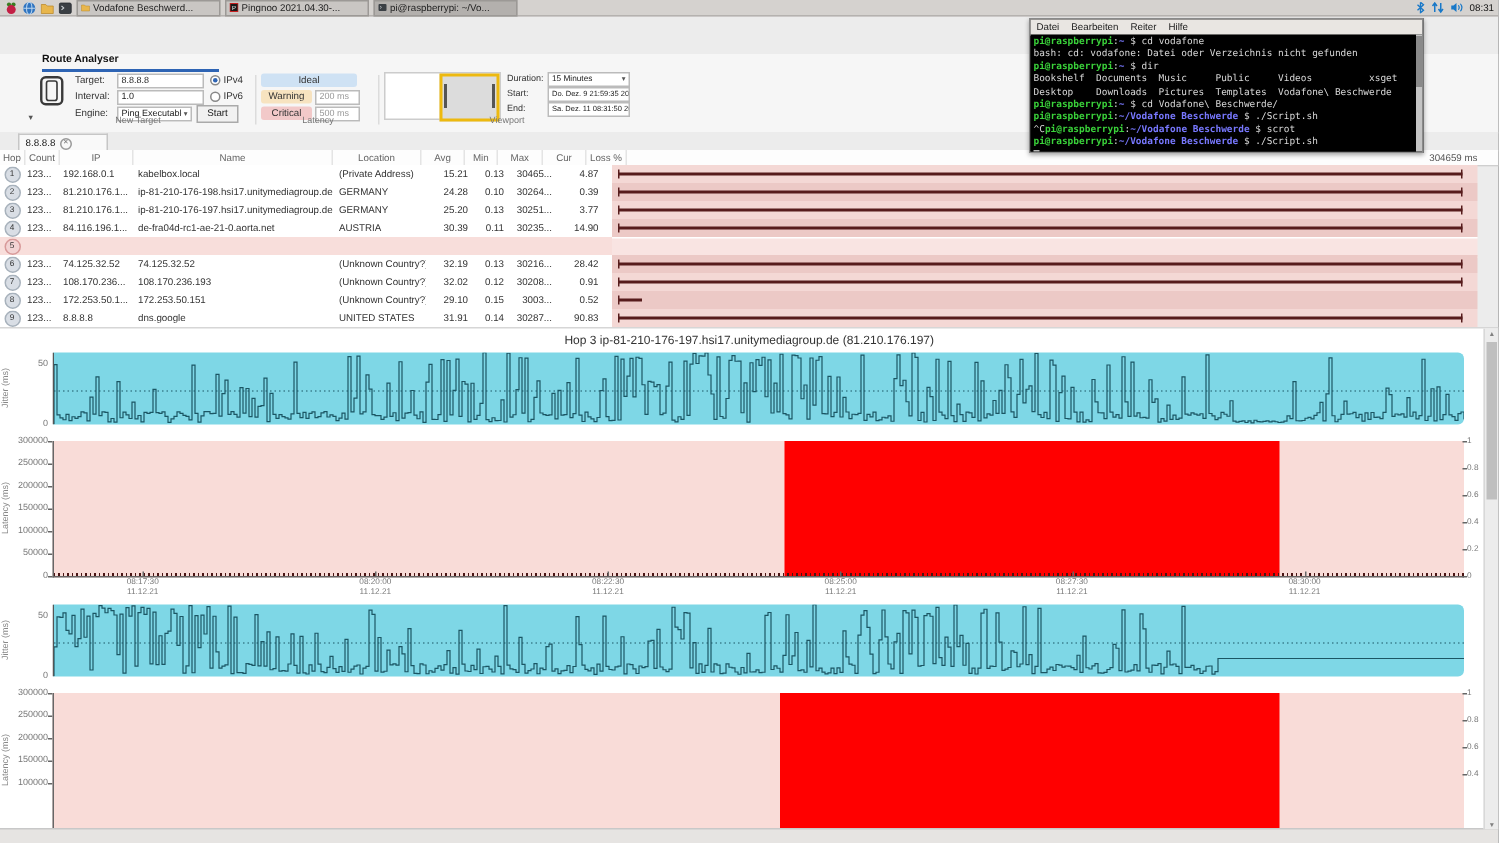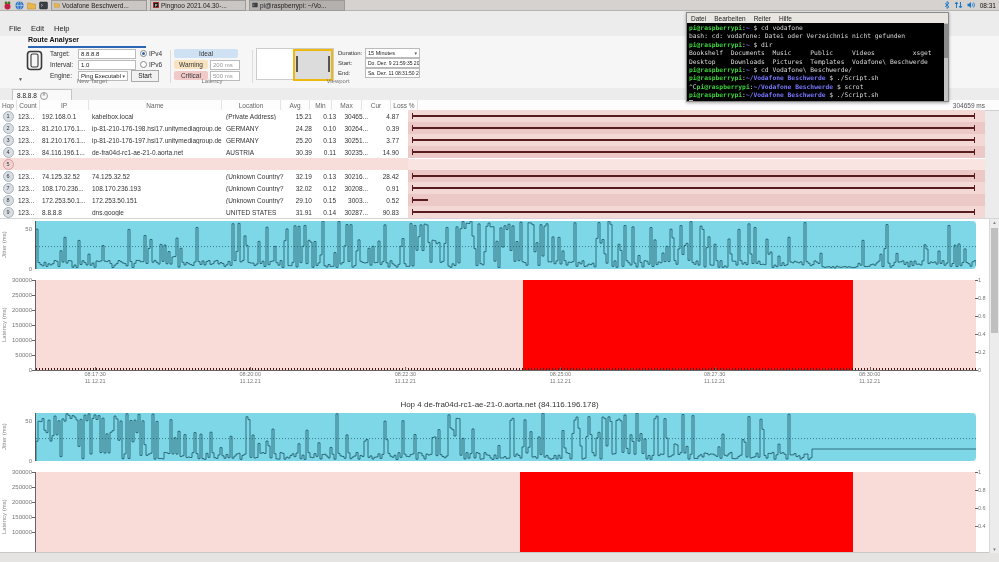--- a/index.html
+++ b/index.html
@@ -192,25 +192,20 @@
         </svg>
       <svg width="9" height="8" viewBox="0 0 9 8">
           <polygon points="0.5,2.7 2,2.7 4,1 4,7 2,5.3 0.5,5.3" fill="#1878c8"></polygon>
           <path d="M5.2 2.5 q1.2 1.5 0 3 M6.6 1.5 q2 2.5 0 5" fill="none" stroke="#1878c8" stroke-width="0.8"></path>
         </svg>
       <span class="clock">08:31</span>
     </div>
   </div>
 
 
-  <div class="menubar">
-    <span>File</span>
-    <span>Edit</span>
-    <span>Help</span>
-  </div>
 
   <div class="ribbon">
     <span class="ribbon-tab">Route Analyser</span>
     <span class="ribbon-underline" id="ribbon-underline" style="background: rgb(46, 100, 180);"></span>
 
     <div class="grp" style="left:16px;width:152px;">
       <span style="position:absolute;left:10px;top:2px;">
         <svg width="17" height="21" viewBox="0 0 17 21">
             <rect x="1.5" y="1.5" width="14" height="18" rx="3" fill="#f6f6f6" stroke="#3a3a3a" stroke-width="1.6"></rect>
             <rect x="5" y="4" width="7" height="13" rx="1.5" fill="none" stroke="#3a3a3a" stroke-width="1.1"></rect>
@@ -458,20 +453,21 @@
       <div class="stripe" style="top: 72px; background: rgb(244, 216, 213);"></div>
       <div class="bar-line" style="top: 77px; left: 4px; right: 10px;"></div>
       <div class="stripe" style="top: 84px; background: rgb(236, 201, 198);"></div>
       <div class="bar-line short" style="top: 89px; left: 4px; width: 16px;"></div>
       <div class="stripe" style="top: 96px; background: rgb(244, 216, 213);"></div>
       <div class="bar-line" style="top: 101px; left: 4px; right: 10px;"></div>
     </div>
 
   <div class="charts" id="charts">
       <div class="chart-group">
+        <div class="chart-title">Hop 3 ip-81-210-176-197.hsi17.unitymediagroup.de (81.210.176.197)</div>
         <div class="jitter-row">
           <div class="ylab">Jitter (ms)</div>
           <span class="ytick" style="top: 45px;">0</span>
           <span class="ytick" style="top: 5px;">50</span>
           <div class="jitter-plot" style="background: rgb(126, 215, 230);"><svg width="940" height="48" viewBox="0 0 940 48">
               <path d="M0,48 L0,48 L0,8.104680654555565 L2,8.104680654555565 L2,41.526993318870666 L4,41.526993318870666 L4,43.640243846029044 L6,43.640243846029044 L6,44.832538661398 L8,44.832538661398 L8,41.30528095275164 L10,41.30528095275164 L10,45.43717177961022 L12,45.43717177961022 L12,42.82750167086721 L14,42.82750167086721 L14,43.91069812741131 L16,43.91069812741131 L16,42.709875416234134 L18,42.709875416234134 L18,39.51878804773092 L20,39.51878804773092 L20,40.2399869120121 L22,40.2399869120121 L22,45.52566682029516 L24,45.52566682029516 L24,29.715453797020018 L26,29.715453797020018 L26,41.074509395509956 L28,41.074509395509956 L28,16.280480707436798 L30,16.280480707436798 L30,42.08430119588971 L32,42.08430119588971 L32,39.60487413279712 L34,39.60487413279712 L34,39.9273250073567 L36,39.9273250073567 L36,46.272154987826944 L38,46.272154987826944 L38,43.98973669823259 L40,43.98973669823259 L40,46.414731977172195 L42,46.414731977172195 L42,19.410857517085965 L44,19.410857517085965 L44,43.487646933495995 L46,43.487646933495995 L46,39.7472075708583 L48,39.7472075708583 L48,41.604258233718575 L50,41.604258233718575 L50,43.994391432255505 L52,43.994391432255505 L52,33.12086558137089 L54,33.12086558137089 L54,44.238525868803265 L56,44.238525868803265 L56,42.008097017593684 L58,42.008097017593684 L58,46.24585439454764 L60,46.24585439454764 L60,39.92612324025482 L62,39.92612324025482 L62,40.6086418241635 L64,40.6086418241635 L64,39.93687831837684 L66,39.93687831837684 L66,24.55353166982532 L68,24.55353166982532 L68,40.14433265481144 L70,40.14433265481144 L70,40.526706177592274 L72,40.526706177592274 L72,39.62013028789312 L74,39.62013028789312 L74,42.61030847154558 L76,42.61030847154558 L76,46.51896041840315 L78,46.51896041840315 L78,44.1979941534251 L80,44.1979941534251 L80,42.60363526627421 L82,42.60363526627421 L82,39.52607549898326 L84,39.52607549898326 L84,40.63325169704854 L86,40.63325169704854 L86,41.93506991922855 L88,41.93506991922855 L88,42.58778369765729 L90,42.58778369765729 L90,44.8547867134586 L92,44.8547867134586 L92,8.43201095111668 L94,8.43201095111668 L94,40.55974382780492 L96,40.55974382780492 L96,46.45631125275045 L98,46.45631125275045 L98,42.2767442176491 L100,42.2767442176491 L100,39.397003432027994 L102,39.397003432027994 L102,39.458818024992944 L104,39.458818024992944 L104,40.76459442492575 L106,40.76459442492575 L106,40.582999919392165 L108,40.582999919392165 L108,14.52530980613082 L110,14.52530980613082 L110,42.478392617627975 L112,42.478392617627975 L112,27.44280841425061 L114,27.44280841425061 L114,18.42748805209994 L116,18.42748805209994 L116,41.261381039991974 L118,41.261381039991974 L118,39.430251137763264 L120,39.430251137763264 L120,41.257523012571035 L122,41.257523012571035 L122,43.03761749122292 L124,43.03761749122292 L124,23.38543359506875 L126,23.38543359506875 L126,40.411780372671785 L128,40.411780372671785 L128,24.014246840961277 L130,24.014246840961277 L130,42.77535064280033 L132,42.77535064280033 L132,30.586338642798367 L134,30.586338642798367 L134,43.12191349849105 L136,43.12191349849105 L136,35.93064165059477 L138,35.93064165059477 L138,35.47932262904942 L140,35.47932262904942 L140,17.071810472756624 L142,17.071810472756624 L142,46.127137652635575 L144,46.127137652635575 L144,27.25119188670069 L146,27.25119188670069 L146,41.28719295155257 L148,41.28719295155257 L148,43.967885886356235 L150,43.967885886356235 L150,41.442713736779986 L152,41.442713736779986 L152,42.74407324757427 L154,42.74407324757427 L154,43.59240833133459 L156,43.59240833133459 L156,44.45294764380902 L158,44.45294764380902 L158,40.9693190940097 L160,40.9693190940097 L160,6.461010784953835 L162,6.461010784953835 L162,40.60290497135371 L164,40.60290497135371 L164,43.465225139670075 L166,43.465225139670075 L166,39.93365051787347 L168,39.93365051787347 L168,43.957846020944416 L170,43.957846020944416 L170,40.58179081812501 L172,40.58179081812501 L172,39.543122573420405 L174,39.543122573420405 L174,43.418535422757266 L176,43.418535422757266 L176,42.69330740444362 L178,42.69330740444362 L178,40.19382835295051 L180,40.19382835295051 L180,39.460512579269704 L182,39.460512579269704 L182,42.991420496106144 L184,42.991420496106144 L184,41.53676403131336 L186,41.53676403131336 L186,42.595286868922415 L188,42.595286868922415 L188,45.390829896591605 L190,45.390829896591605 L190,43.74622033316642 L192,43.74622033316642 L192,40.39659469094127 L194,40.39659469094127 L194,44.43323878705502 L196,44.43323878705502 L196,2.7348967288434523 L198,2.7348967288434523 L198,39.61466541610658 L200,39.61466541610658 L200,30.39181663412601 L202,30.39181663412601 L202,2.4161147343367375 L204,2.4161147343367375 L204,40.91385278351605 L206,40.91385278351605 L206,39.6282826006785 L208,39.6282826006785 L208,14.858827359415585 L210,14.858827359415585 L210,24.36988865565509 L212,24.36988865565509 L212,41.42238577924669 L214,41.42238577924669 L214,42.06914631262421 L216,42.06914631262421 L216,42.085172942318025 L218,42.085172942318025 L218,44.602196961678565 L220,44.602196961678565 L220,43.08528990916908 L222,43.08528990916908 L222,20.393161090649667 L224,20.393161090649667 L224,42.53134801670909 L226,42.53134801670909 L226,40.1661906600371 L228,40.1661906600371 L228,45.45627367090434 L230,45.45627367090434 L230,6.161077714562417 L232,6.161077714562417 L232,43.73215270344168 L234,43.73215270344168 L234,40.387690194547176 L236,40.387690194547176 L236,40.02269391439855 L238,40.02269391439855 L238,25.34853661637753 L240,25.34853661637753 L240,41.693304565586146 L242,41.693304565586146 L242,44.15855162277818 L244,44.15855162277818 L244,39.57874273493886 L246,39.57874273493886 L246,46.540732638202606 L248,46.540732638202606 L248,19.743322596698995 L250,19.743322596698995 L250,7.9270099264383305 L252,7.9270099264383305 L252,44.60685302004218 L254,44.60685302004218 L254,44.67235906686634 L256,44.67235906686634 L256,41.37901468075812 L258,41.37901468075812 L258,4.780823169350626 L260,4.780823169350626 L260,45.96690226312727 L262,45.96690226312727 L262,5.34639177940786 L264,5.34639177940786 L264,41.58253562640399 L266,41.58253562640399 L266,25.253148353844878 L268,25.253148353844878 L268,4.46962683275342 L270,4.46962683275342 L270,42.64127578664571 L272,42.64127578664571 L272,19.318896836042402 L274,19.318896836042402 L274,21.056140687130387 L276,21.056140687130387 L276,46.293979141898454 L278,46.293979141898454 L278,20.50883226972073 L280,20.50883226972073 L280,44.530394187793135 L282,44.530394187793135 L282,41.92063610762358 L284,41.92063610762358 L284,33.9528863651678 L286,33.9528863651678 L286,0.10022276557982224 L288,0.10022276557982224 L288,44.70408981408924 L290,44.70408981408924 L290,46.05027035851032 L292,46.05027035851032 L292,43.48930752262473 L294,43.48930752262473 L294,45.39165532462299 L296,45.39165532462299 L296,45.33269766815007 L298,45.33269766815007 L298,31.57996299583465 L300,31.57996299583465 L300,46.338220189735296 L302,46.338220189735296 L302,0.5160441291332205 L304,0.5160441291332205 L304,43.07707754842937 L306,43.07707754842937 L306,41.48345745228231 L308,41.48345745228231 L308,24.809477606043217 L310,24.809477606043217 L310,3.496866623237729 L312,3.496866623237729 L312,40.4745780371502 L314,40.4745780371502 L314,3.713691319227223 L316,3.713691319227223 L316,46.15829971957952 L318,46.15829971957952 L318,44.59576326090843 L320,44.59576326090843 L320,29.876197010837494 L322,29.876197010837494 L322,18.864687953889366 L324,18.864687953889366 L324,40.3245625077188 L326,40.3245625077188 L326,41.46456210952252 L328,41.46456210952252 L328,41.96924635324627 L330,41.96924635324627 L330,41.60607074316591 L332,41.60607074316591 L332,27.288147962652147 L334,27.288147962652147 L334,44.202840335145595 L336,44.202840335145595 L336,25.27536656968296 L338,25.27536656968296 L338,41.69877218663692 L340,41.69877218663692 L340,41.439499181360006 L342,41.439499181360006 L342,20.060964934341605 L344,20.060964934341605 L344,43.39089716155082 L346,43.39089716155082 L346,40.68815281748772 L348,40.68815281748772 L348,3.854337744042283 L350,3.854337744042283 L350,41.81164942424744 L352,41.81164942424744 L352,46.00027152154595 L354,46.00027152154595 L354,39.754241265021264 L356,39.754241265021264 L356,42.87475148499012 L358,42.87475148499012 L358,44.282295325621966 L360,44.282295325621966 L360,46.106379718557 L362,46.106379718557 L362,43.34467498552054 L364,43.34467498552054 L364,25.368183391727506 L366,25.368183391727506 L366,17.535857734456656 L368,17.535857734456656 L368,42.71108751822263 L370,42.71108751822263 L370,45.36121873822063 L372,45.36121873822063 L372,45.307392301820215 L374,45.307392301820215 L374,2.5794445625692646 L376,2.5794445625692646 L376,45.005042278803884 L378,45.005042278803884 L378,4.475956017896536 L380,4.475956017896536 L380,29.2615283774212 L382,29.2615283774212 L382,15.68960252031684 L384,15.68960252031684 L384,3.8783882754296073 L386,3.8783882754296073 L386,29.5187694484368 L388,29.5187694484368 L388,3.1577437674254156 L390,3.1577437674254156 L390,3.9156215979158873 L392,3.9156215979158873 L392,21.48461255840957 L394,21.48461255840957 L394,41.223161258026956 L396,41.223161258026956 L396,19.214865877479312 L398,19.214865877479312 L398,19.74293352216482 L400,19.74293352216482 L400,22.715735588036473 L402,22.715735588036473 L402,21.416739767231043 L404,21.416739767231043 L404,41.360550791434946 L406,41.360550791434946 L406,40.3730451304838 L408,40.3730451304838 L408,22.462174521200357 L410,22.462174521200357 L410,6.436981237158179 L412,6.436981237158179 L412,45.09561822082847 L414,45.09561822082847 L414,46.28835483793169 L416,46.28835483793169 L416,42.82564537268132 L418,42.82564537268132 L418,44.606511593274774 L420,44.606511593274774 L420,5.812947110384705 L422,5.812947110384705 L422,41.90995590839535 L424,41.90995590839535 L424,7.708334445878869 L426,7.708334445878869 L426,0.5323311560600956 L428,0.5323311560600956 L428,7.333801214843987 L430,7.333801214843987 L430,2.308274792209275 L432,2.308274792209275 L432,2.4684810445457686 L434,2.4684810445457686 L434,0.20469320274889924 L436,0.20469320274889924 L436,15.016029986925417 L438,15.016029986925417 L438,27.66075258012861 L440,27.66075258012861 L440,44.58068694457412 L442,44.58068694457412 L442,2.9239797245711117 L444,2.9239797245711117 L444,42.67534148566425 L446,42.67534148566425 L446,43.823238704390825 L448,43.823238704390825 L448,30.68283390495926 L450,30.68283390495926 L450,5.195408233031628 L452,5.195408233031628 L452,2.053168113157156 L454,2.053168113157156 L454,5.839538666009901 L456,5.839538666009901 L456,5.747048700973394 L458,5.747048700973394 L458,40.165712561309334 L460,40.165712561309334 L460,20.236455035582182 L462,20.236455035582182 L462,46.44811038192361 L464,46.44811038192361 L464,6.849227808192374 L466,6.849227808192374 L466,26.03999227043241 L468,26.03999227043241 L468,4.697316195219756 L470,4.697316195219756 L470,8.56219358034432 L472,8.56219358034432 L472,3.1582264342904125 L474,3.1582264342904125 L474,29.494040051288906 L476,29.494040051288906 L476,4.850607486069208 L478,4.850607486069208 L478,40.33028995100409 L480,40.33028995100409 L480,20.472301654145124 L482,20.472301654145124 L482,39.63603932786733 L484,39.63603932786733 L484,1.163024860471488 L486,1.163024860471488 L486,40.812231826633216 L488,40.812231826633216 L488,41.557182305529714 L490,41.557182305529714 L490,44.249832120761276 L492,44.249832120761276 L492,1.76776997700334 L494,1.76776997700334 L494,2.055950115770102 L496,2.055950115770102 L496,3.6667641507089144 L498,3.6667641507089144 L498,30.818091786280277 L500,30.818091786280277 L500,21.67906372155994 L502,21.67906372155994 L502,44.40082183353603 L504,44.40082183353603 L504,3.6711176515370596 L506,3.6711176515370596 L506,35.052696915529665 L508,35.052696915529665 L508,5.164590450078251 L510,5.164590450078251 L510,2.7877053903043247 L512,2.7877053903043247 L512,40.81315891541541 L514,40.81315891541541 L514,40.93691508717835 L516,40.93691508717835 L516,15.92942940294742 L518,15.92942940294742 L518,42.757425996512175 L520,42.757425996512175 L520,39.90752408377826 L522,39.90752408377826 L522,16.349307783320544 L524,16.349307783320544 L524,42.99569528851658 L526,42.99569528851658 L526,29.93282023016363 L528,29.93282023016363 L528,39.65887095484882 L530,39.65887095484882 L530,44.078041960895064 L532,44.078041960895064 L532,41.16401429794729 L534,41.16401429794729 L534,41.36684825107455 L536,41.36684825107455 L536,40.64931259866804 L538,40.64931259866804 L538,1.809382549524308 L540,1.809382549524308 L540,45.27275641713291 L542,45.27275641713291 L542,41.23868233826011 L544,41.23868233826011 L544,42.881877504140135 L546,42.881877504140135 L546,39.76456392411143 L548,39.76456392411143 L548,45.47547959502786 L550,45.47547959502786 L550,44.868248083479706 L552,44.868248083479706 L552,43.1749490788579 L554,43.1749490788579 L554,43.62177742537111 L556,43.62177742537111 L556,42.18899146154523 L558,42.18899146154523 L558,45.84835645001382 L560,45.84835645001382 L560,17.407367167063057 L562,17.407367167063057 L562,1.5886246280372234 L564,1.5886246280372234 L564,22.136286437697706 L566,22.136286437697706 L566,18.50482876617461 L568,18.50482876617461 L568,32.83404059819877 L570,32.83404059819877 L570,42.18509020864963 L572,42.18509020864963 L572,0.24632351204753178 L574,0.24632351204753178 L574,3.2393383178114945 L576,3.2393383178114945 L576,45.317065681926906 L578,45.317065681926906 L578,39.86918237697333 L580,39.86918237697333 L580,46.327470058612526 L582,46.327470058612526 L582,23.294223347492512 L584,23.294223347492512 L584,29.41233908627182 L586,29.41233908627182 L586,45.34172266446054 L588,45.34172266446054 L588,4.506731483638291 L590,4.506731483638291 L590,39.73997145038098 L592,39.73997145038098 L592,41.806553096361455 L594,41.806553096361455 L594,44.01903887618333 L596,44.01903887618333 L596,5.8552245113253605 L598,5.8552245113253605 L598,42.09772982787341 L600,42.09772982787341 L600,46.02593775227666 L602,46.02593775227666 L602,34.45599677748978 L604,34.45599677748978 L604,41.444431803971526 L606,41.444431803971526 L606,45.967439992390574 L608,45.967439992390574 L608,39.69302958905697 L610,39.69302958905697 L610,40.2127527205646 L612,40.2127527205646 L612,43.221275064758956 L614,43.221275064758956 L614,6.545779244899755 L616,6.545779244899755 L616,45.51934890210629 L618,45.51934890210629 L618,18.90163828656077 L620,18.90163828656077 L620,43.602996933124956 L622,43.602996933124956 L622,40.94447160087526 L624,40.94447160087526 L624,41.776343802027405 L626,41.776343802027405 L626,31.99116188697517 L628,31.99116188697517 L628,40.60286971706897 L630,40.60286971706897 L630,25.306105464510622 L632,25.306105464510622 L632,40.55828731454909 L634,40.55828731454909 L634,8.162507110163574 L636,8.162507110163574 L636,16.82104339096695 L638,16.82104339096695 L638,39.595147623158994 L640,39.595147623158994 L640,43.28152727600187 L642,43.28152727600187 L642,27.94083304144442 L644,27.94083304144442 L644,4.539089234098796 L646,4.539089234098796 L646,33.54191402681172 L648,33.54191402681172 L648,24.514493197202682 L650,24.514493197202682 L650,22.31278081834316 L652,22.31278081834316 L652,39.37301783658564 L654,39.37301783658564 L654,0.6402003195136814 L656,0.6402003195136814 L656,41.45827950932085 L658,41.45827950932085 L658,43.32471723821014 L660,43.32471723821014 L660,39.955933976769444 L662,39.955933976769444 L662,44.11263198651373 L664,44.11263198651373 L664,5.122391483634715 L666,5.122391483634715 L666,8.437736504450442 L668,8.437736504450442 L668,45.960302500091494 L670,45.960302500091494 L670,26.703255857527253 L672,26.703255857527253 L672,15.814919724315402 L674,15.814919724315402 L674,44.01045185443014 L676,44.01045185443014 L676,44.252862835898995 L678,44.252862835898995 L678,23.208152797445653 L680,23.208152797445653 L680,39.69113990910351 L682,39.69113990910351 L682,46.241848560646176 L684,46.241848560646176 L684,39.6963645773381 L686,39.6963645773381 L686,46.48219997607171 L688,46.48219997607171 L688,44.96068260524422 L690,44.96068260524422 L690,46.14488573916256 L692,46.14488573916256 L692,17.98507407680154 L694,17.98507407680154 L694,32.85986256636679 L696,32.85986256636679 L696,40.174869404956695 L698,40.174869404956695 L698,40.22167485248298 L700,40.22167485248298 L700,44.07092021986842 L702,44.07092021986842 L702,8.330398442521691 L704,8.330398442521691 L704,39.688071933053436 L706,39.688071933053436 L706,43.13633617389947 L708,43.13633617389947 L708,41.44788994085044 L710,41.44788994085044 L710,43.70122504312545 L712,43.70122504312545 L712,2.843379324898123 L714,2.843379324898123 L714,32.93891675435007 L716,32.93891675435007 L716,42.517944148220124 L718,42.517944148220124 L718,6.476987368986016 L720,6.476987368986016 L720,42.40573005829006 L722,42.40573005829006 L722,40.21447999276221 L724,40.21447999276221 L724,43.50405130371451 L726,43.50405130371451 L726,43.24887329734862 L728,43.24887329734862 L728,43.685314284861086 L730,43.685314284861086 L730,18.161628646217284 L732,18.161628646217284 L732,33.23475140500814 L734,33.23475140500814 L734,30.978782455623147 L736,30.978782455623147 L736,46.426845771856605 L738,46.426845771856605 L738,44.07771626193077 L740,44.07771626193077 L740,45.75753377661109 L742,45.75753377661109 L742,35.0906687675044 L744,35.0906687675044 L744,44.637690221183 L746,44.637690221183 L746,41.772597188539805 L748,41.772597188539805 L748,44.57336334720254 L750,44.57336334720254 L750,43.74759663328528 L752,43.74759663328528 L752,16.190840301476417 L754,16.190840301476417 L754,41.02312030255794 L756,41.02312030255794 L756,41.796845214664934 L758,41.796845214664934 L758,40.26862235482782 L760,40.26862235482782 L760,41.09277269080281 L762,41.09277269080281 L762,41.78846460230648 L764,41.78846460230648 L764,40.83017965391278 L766,40.83017965391278 L766,43.86994898043573 L768,43.86994898043573 L768,1.5725988650322051 L770,1.5725988650322051 L770,40.6662992496416 L772,40.6662992496416 L772,42.29154935594648 L774,42.29154935594648 L774,44.691100802868604 L776,44.691100802868604 L776,43.57890915893018 L778,43.57890915893018 L778,39.89917533438653 L780,39.89917533438653 L780,41.17414965000003 L782,41.17414965000003 L782,42.509069762974974 L784,42.509069762974974 L784,32.17896239217371 L786,32.17896239217371 L786,45.73484868764877 L788,45.73484868764877 L788,46.37045059025288 L790,46.37045059025288 L790,45.963602935820816 L792,45.963602935820816 L792,45.64800566419959 L794,45.64800566419959 L794,46.6749525976181 L796,46.6749525976181 L796,45.63834549039602 L798,45.63834549039602 L798,46.97819639414549 L800,46.97819639414549 L800,45.17546490356326 L802,45.17546490356326 L802,46.028745270967484 L804,46.028745270967484 L804,46.31661710500717 L806,46.31661710500717 L806,45.919128092229364 L808,45.919128092229364 L808,45.60825136005879 L810,45.60825136005879 L810,46.28990402787924 L812,46.28990402787924 L812,45.75139489755034 L814,45.75139489755034 L814,46.177078547626735 L816,46.177078547626735 L816,46.660379598140715 L818,46.660379598140715 L818,46.35472853064537 L820,46.35472853064537 L820,45.72625271178782 L822,45.72625271178782 L822,42.293715395629405 L824,42.293715395629405 L824,44.14175358306617 L826,44.14175358306617 L826,19.350418250262734 L828,19.350418250262734 L828,45.515507115460935 L830,45.515507115460935 L830,45.54722076527774 L832,45.54722076527774 L832,45.34650027718395 L834,45.34650027718395 L834,43.826305607557295 L836,43.826305607557295 L836,43.19883618023246 L838,43.19883618023246 L838,44.257267398610715 L840,44.257267398610715 L840,41.94680239934474 L842,41.94680239934474 L842,40.16982900615781 L844,40.16982900615781 L844,33.2134715616703 L846,33.2134715616703 L846,45.63673316784203 L848,45.63673316784203 L848,27.600590982288125 L850,27.600590982288125 L850,3.5562718310952164 L852,3.5562718310952164 L852,42.17354403141886 L854,42.17354403141886 L854,46.1829185661301 L856,46.1829185661301 L856,44.49991874624044 L858,44.49991874624044 L858,41.272756144255396 L860,41.272756144255396 L860,32.431104712933305 L862,32.431104712933305 L862,41.09687506411225 L864,41.09687506411225 L864,40.83174425013363 L866,40.83174425013363 L866,39.90532471932471 L868,39.90532471932471 L868,43.46097499508411 L870,43.46097499508411 L870,41.23098667155951 L872,41.23098667155951 L872,45.73510773986578 L874,45.73510773986578 L874,40.27503179837018 L876,40.27503179837018 L876,44.5450620707497 L878,44.5450620707497 L878,39.99029703889042 L880,39.99029703889042 L880,43.21012617800385 L882,43.21012617800385 L882,43.06484339296818 L884,43.06484339296818 L884,44.033043207451705 L886,44.033043207451705 L886,39.86893652066588 L888,39.86893652066588 L888,23.77970951423049 L890,23.77970951423049 L890,28.022598389536142 L892,28.022598389536142 L892,42.60107101242989 L894,42.60107101242989 L894,40.99386979401112 L896,40.99386979401112 L896,41.57975773796439 L898,41.57975773796439 L898,40.96713809262961 L900,40.96713809262961 L900,43.128715852126476 L902,43.128715852126476 L902,30.01989258527756 L904,30.01989258527756 L904,42.50745983742178 L906,42.50745983742178 L906,39.69305341210216 L908,39.69305341210216 L908,44.23563148867339 L910,44.23563148867339 L910,42.13873405963182 L912,42.13873405963182 L912,4.493841288015247 L914,4.493841288015247 L914,45.32863919086754 L916,45.32863919086754 L916,42.50424011539668 L918,42.50424011539668 L918,24.16420338526368 L920,24.16420338526368 L920,45.583953761905434 L922,45.583953761905434 L922,22.93985069710761 L924,22.93985069710761 L924,44.690494962260125 L926,44.690494962260125 L926,41.40656753707677 L928,41.40656753707677 L928,27.90627143550664 L930,27.90627143550664 L930,41.56381666906178 L932,41.56381666906178 L932,42.715334600061176 L934,42.715334600061176 L934,45.243776245079935 L936,45.243776245079935 L936,40.79708781637251 L938,40.79708781637251 L938,39.666462665833535 L940,39.666462665833535 L940,44.65545619804412" fill="none" stroke="#1b5664" stroke-width="0.8"></path>
               <line x1="0" y1="25.6" x2="940" y2="25.6" stroke="#1b5664" stroke-width="0.7" stroke-dasharray="1,2"></line>
             </svg></div>
         </div>
         <div class="lat-row">
@@ -534,21 +530,20 @@
             <div>08:27:30</div>
             <div>11.12.21</div>
           </div>
           <div class="xlab" style="left: 850.72px;">
             <div>08:30:00</div>
             <div>11.12.21</div>
           </div>
         </div>
       </div>
       <div class="chart-group">
-        <div class="chart-title" style="margin-top: 13px;">Hop 4 de-fra04d-rc1-ae-21-0.aorta.net (84.116.196.178)</div>
         <div class="jitter-row">
           <div class="ylab">Jitter (ms)</div>
           <span class="ytick" style="top: 45px;">0</span>
           <span class="ytick" style="top: 5px;">50</span>
           <div class="jitter-plot" style="background: rgb(126, 215, 230);"><svg width="940" height="48" viewBox="0 0 940 48">
               <path d="M0,48 L0,48 L0,28.221469308435914 L2,28.221469308435914 L2,8.22383839890361 L4,8.22383839890361 L4,8.581475010663269 L6,8.581475010663269 L6,5.5799377667158865 L8,5.5799377667158865 L8,17.195079835318026 L10,17.195079835318026 L10,19.598146050609646 L12,19.598146050609646 L12,7.202340664565568 L14,7.202340664565568 L14,28.110392315872012 L16,28.110392315872012 L16,22.705227276496586 L18,22.705227276496586 L18,3.0544470374286163 L20,3.0544470374286163 L20,21.83441458381712 L22,21.83441458381712 L22,7.747606570422647 L24,7.747606570422647 L24,43.65527134113014 L26,43.65527134113014 L26,5.920104889646176 L28,5.920104889646176 L28,8.10965778909624 L30,8.10965778909624 L30,0.7374736462533491 L32,0.7374736462533491 L32,2.377057038322093 L34,2.377057038322093 L34,5.483611429408192 L36,5.483611429408192 L36,2.575352705866102 L38,2.575352705866102 L38,4.062280410155658 L40,4.062280410155658 L40,6.9975586974620825 L42,6.9975586974620825 L42,33.44586243052036 L44,33.44586243052036 L44,6.3744761567562875 L46,6.3744761567562875 L46,45.72304580569267 L48,45.72304580569267 L48,2.0819535132497577 L50,2.0819535132497577 L50,7.723431680426003 L52,7.723431680426003 L52,0.8616874464601239 L54,0.8616874464601239 L54,41.04360067997128 L56,41.04360067997128 L56,5.383838488385081 L58,5.383838488385081 L58,1.9128172268718515 L60,1.9128172268718515 L60,6.538135407865049 L62,6.538135407865049 L62,2.6265508188307294 L64,2.6265508188307294 L64,39.59355789799243 L66,39.59355789799243 L66,5.148764116689563 L68,5.148764116689563 L68,40.04832540884614 L70,40.04832540884614 L70,20.84287748057395 L72,20.84287748057395 L72,39.91232236962765 L74,39.91232236962765 L74,19.243925003707407 L76,19.243925003707407 L76,17.70964689943939 L78,17.70964689943939 L78,3.0527888649702106 L80,3.0527888649702106 L80,5.973935794606803 L82,5.973935794606803 L82,27.28113398440182 L84,27.28113398440182 L84,8.013992649167776 L86,8.013992649167776 L86,45.707123404964804 L88,45.707123404964804 L88,40.88225304376334 L90,40.88225304376334 L90,0.7698538950830738 L92,0.7698538950830738 L92,45.50081254787743 L94,45.50081254787743 L94,7.468175299912694 L96,7.468175299912694 L96,28.811274256557226 L98,28.811274256557226 L98,7.134600301757459 L100,7.134600301757459 L100,19.66030010897666 L102,19.66030010897666 L102,1.3570233475416913 L104,1.3570233475416913 L104,42.42655921842903 L106,42.42655921842903 L106,7.831480599492792 L108,7.831480599492792 L108,31.631826891750094 L110,31.631826891750094 L110,42.38340287771076 L112,42.38340287771076 L112,41.13928650509566 L114,41.13928650509566 L114,40.22940752696246 L116,40.22940752696246 L116,1.075936352759605 L118,1.075936352759605 L118,46.0966396067664 L120,46.0966396067664 L120,8.394308910593395 L122,8.394308910593395 L122,45.477224464192986 L124,45.477224464192986 L124,45.48274554166943 L126,45.48274554166943 L126,45.882249423153695 L128,45.882249423153695 L128,39.44930746670812 L130,39.44930746670812 L130,39.86466281790286 L132,39.86466281790286 L132,40.581077419258655 L134,40.581077419258655 L134,6.698460193052895 L136,6.698460193052895 L136,40.93333775795996 L138,40.93333775795996 L138,24.714883118122813 L140,24.714883118122813 L140,41.09179307095707 L142,41.09179307095707 L142,18.25085427872836 L144,18.25085427872836 L144,43.50899083804339 L146,43.50899083804339 L146,42.77392666976899 L148,42.77392666976899 L148,21.588164632022377 L150,21.588164632022377 L150,44.38109796479345 L152,44.38109796479345 L152,44.04755005057901 L154,44.04755005057901 L154,44.472165508791804 L156,44.472165508791804 L156,39.67542006209493 L158,39.67542006209493 L158,19.584828812442716 L160,19.584828812442716 L160,40.62413763966411 L162,40.62413763966411 L162,45.7050174132362 L164,45.7050174132362 L164,21.208085276372728 L166,21.208085276372728 L166,45.64790897391737 L168,45.64790897391737 L168,46.342041145674884 L170,46.342041145674884 L170,40.29681825399399 L172,40.29681825399399 L172,44.38112307697535 L174,44.38112307697535 L174,19.164861365966495 L176,19.164861365966495 L176,39.76971266236156 L178,39.76971266236156 L178,44.761876433193684 L180,44.761876433193684 L180,45.40025089256466 L182,45.40025089256466 L182,41.9527422048524 L184,41.9527422048524 L184,34.62215160448104 L186,34.62215160448104 L186,42.80194280393422 L188,42.80194280393422 L188,45.26204958859831 L190,45.26204958859831 L190,41.477308632284405 L192,41.477308632284405 L192,44.64106071185321 L194,44.64106071185321 L194,23.288678914681075 L196,23.288678914681075 L196,45.159986199662086 L198,45.159986199662086 L198,43.07119204759598 L200,43.07119204759598 L200,41.06917887222022 L202,41.06917887222022 L202,40.3174023457244 L204,40.3174023457244 L204,46.33215157113969 L206,46.33215157113969 L206,42.368508634753525 L208,42.368508634753525 L208,41.226631992906334 L210,41.226631992906334 L210,3.7539740880578734 L212,3.7539740880578734 L212,6.626243135556578 L214,6.626243135556578 L214,44.4339213841036 L216,44.4339213841036 L216,22.000933234021065 L218,22.000933234021065 L218,45.054202365539965 L220,45.054202365539965 L220,44.516159362569454 L222,44.516159362569454 L222,30.46775323189795 L224,30.46775323189795 L224,40.27723752971738 L226,40.27723752971738 L226,39.6364416474849 L228,39.6364416474849 L228,40.46976105965674 L230,40.46976105965674 L230,28.019100138545035 L232,28.019100138545035 L232,32.86048063281923 L234,32.86048063281923 L234,44.83880733255297 L236,44.83880733255297 L236,16.063586616329847 L238,16.063586616329847 L238,40.68408117894083 L240,40.68408117894083 L240,45.94031781669706 L242,45.94031781669706 L242,46.1292613100633 L244,46.1292613100633 L244,39.58075884584338 L246,39.58075884584338 L246,40.32939297001809 L248,40.32939297001809 L248,46.17353411525488 L250,46.17353411525488 L250,44.16357338525355 L252,44.16357338525355 L252,45.04118097167462 L254,45.04118097167462 L254,42.571253033950924 L256,42.571253033950924 L256,40.8572277469933 L258,40.8572277469933 L258,43.71559235103428 L260,43.71559235103428 L260,40.11047380272299 L262,40.11047380272299 L262,30.749505767226218 L264,30.749505767226218 L264,45.74158556800336 L266,45.74158556800336 L266,42.121183373630046 L268,42.121183373630046 L268,46.41803757850081 L270,46.41803757850081 L270,17.221101002767682 L272,17.221101002767682 L272,39.70660513065755 L274,39.70660513065755 L274,44.326939497739076 L276,44.326939497739076 L276,44.65994246251881 L278,44.65994246251881 L278,40.64889703731984 L280,40.64889703731984 L280,43.38905683591962 L282,43.38905683591962 L282,29.773917003348473 L284,29.773917003348473 L284,46.01043640136719 L286,46.01043640136719 L286,41.49800651505589 L288,41.49800651505589 L288,41.25197002016008 L290,41.25197002016008 L290,43.041286164745685 L292,43.041286164745685 L292,45.00769395086914 L294,45.00769395086914 L294,34.47777798101306 L296,34.47777798101306 L296,41.238269370272754 L298,41.238269370272754 L298,46.18788147758693 L300,46.18788147758693 L300,0.8096200865507086 L302,0.8096200865507086 L302,40.36629875790328 L304,40.36629875790328 L304,42.89619597572833 L306,42.89619597572833 L306,43.407929160296916 L308,43.407929160296916 L308,45.26511991325766 L310,45.26511991325766 L310,21.904166755266488 L312,21.904166755266488 L312,39.89819857276976 L314,39.89819857276976 L314,45.696492088995875 L316,45.696492088995875 L316,44.05587905388325 L318,44.05587905388325 L318,43.002487751506266 L320,43.002487751506266 L320,39.47113956682384 L322,39.47113956682384 L322,46.170416204854845 L324,46.170416204854845 L324,42.46261956229806 L326,42.46261956229806 L326,43.48192770950496 L328,43.48192770950496 L328,28.107097438350323 L330,28.107097438350323 L330,26.437848501093683 L332,26.437848501093683 L332,44.38265765927732 L334,44.38265765927732 L334,42.921485818773505 L336,42.921485818773505 L336,46.05660313613713 L338,46.05660313613713 L338,44.23083860244602 L340,44.23083860244602 L340,43.92334251333028 L342,43.92334251333028 L342,40.80157235417515 L344,40.80157235417515 L344,45.3840264667198 L346,45.3840264667198 L346,41.333497898876665 L348,41.333497898876665 L348,8.133446935862302 L350,8.133446935862302 L350,26.71500449627638 L352,26.71500449627638 L352,40.426479701176284 L354,40.426479701176284 L354,43.20842394087464 L356,43.20842394087464 L356,44.263248699568216 L358,44.263248699568216 L358,42.18978431414813 L360,42.18978431414813 L360,46.557164048440754 L362,46.557164048440754 L362,39.69192475698888 L364,39.69192475698888 L364,44.36937112234533 L366,44.36937112234533 L366,7.734633019790053 L368,7.734633019790053 L368,41.18640365548432 L370,41.18640365548432 L370,43.3280733891204 L372,43.3280733891204 L372,43.65059976283461 L374,43.65059976283461 L374,41.623248439505694 L376,41.623248439505694 L376,41.019895519539716 L378,41.019895519539716 L378,21.514657718315718 L380,21.514657718315718 L380,46.254425955042244 L382,46.254425955042244 L382,39.67707556843757 L384,39.67707556843757 L384,40.111983443833886 L386,40.111983443833886 L386,42.85825077150017 L388,42.85825077150017 L388,46.01069493446499 L390,46.01069493446499 L390,41.01154219362885 L392,41.01154219362885 L392,42.0173754876852 L394,42.0173754876852 L394,41.36188562627882 L396,41.36188562627882 L396,24.43992631640285 L398,24.43992631640285 L398,23.94418849535286 L400,23.94418849535286 L400,42.649461652189494 L402,42.649461652189494 L402,16.629779325798154 L404,16.629779325798154 L404,41.65100044313818 L406,41.65100044313818 L406,43.489770181886854 L408,43.489770181886854 L408,44.76410064999014 L410,44.76410064999014 L410,43.0464470584318 L412,43.0464470584318 L412,1.821555575430395 L414,1.821555575430395 L414,15.046936764568088 L416,15.046936764568088 L416,16.695888386853035 L418,16.695888386853035 L418,23.00030311513692 L420,23.00030311513692 L420,5.433074087351557 L422,5.433074087351557 L422,5.685560346096757 L424,5.685560346096757 L424,42.22948771476746 L426,42.22948771476746 L426,25.373522057197988 L428,25.373522057197988 L428,45.978165301345285 L430,45.978165301345285 L430,39.626102105565366 L432,39.626102105565366 L432,45.191627532094714 L434,45.191627532094714 L434,40.564669369384646 L436,40.564669369384646 L436,15.927794755809003 L438,15.927794755809003 L438,45.011128952018915 L440,45.011128952018915 L440,39.55786195904017 L442,39.55786195904017 L442,40.458472220264376 L444,40.458472220264376 L444,46.14607926517725 L446,46.14607926517725 L446,45.80140124469995 L448,45.80140124469995 L448,39.60477559681982 L450,39.60477559681982 L450,41.84847636524588 L452,41.84847636524588 L452,42.3042017281428 L454,42.3042017281428 L454,44.9861812414974 L456,44.9861812414974 L456,46.512754024788734 L458,46.512754024788734 L458,41.984716974422334 L460,41.984716974422334 L460,45.64460438679904 L462,45.64460438679904 L462,32.536135148070755 L464,32.536135148070755 L464,45.0107280388847 L466,45.0107280388847 L466,44.91448719765991 L468,44.91448719765991 L468,43.61675224978477 L470,43.61675224978477 L470,45.41720473006367 L472,45.41720473006367 L472,45.16758891105652 L474,45.16758891105652 L474,7.217958151772621 L476,7.217958151772621 L476,5.324211294203998 L478,5.324211294203998 L478,43.32815167106688 L480,43.32815167106688 L480,40.94737250547856 L482,40.94737250547856 L482,42.49916767258197 L484,42.49916767258197 L484,45.11616589989513 L486,45.11616589989513 L486,33.91144298706204 L488,33.91144298706204 L488,6.821230050176382 L490,6.821230050176382 L490,40.00266119431704 L492,40.00266119431704 L492,34.25954428743571 L494,34.25954428743571 L494,18.68323456272483 L496,18.68323456272483 L496,44.06069128554314 L498,44.06069128554314 L498,43.61470300186426 L500,43.61470300186426 L500,45.18193745858967 L502,45.18193745858967 L502,23.93633206039667 L504,23.93633206039667 L504,41.573992750458416 L506,41.573992750458416 L506,0.10057942628860417 L508,0.10057942628860417 L508,44.16190657172352 L510,44.16190657172352 L510,42.4267224124074 L512,42.4267224124074 L512,45.058845420219 L514,45.058845420219 L514,46.18441322878003 L516,46.18441322878003 L516,45.57957949306816 L518,45.57957949306816 L518,42.38860952485353 L520,42.38860952485353 L520,46.056007169410584 L522,46.056007169410584 L522,42.23141739819199 L524,42.23141739819199 L524,45.29665717262775 L526,45.29665717262775 L526,17.53293241839856 L528,17.53293241839856 L528,34.89529453050345 L530,34.89529453050345 L530,39.75393111784011 L532,39.75393111784011 L532,40.49067394159734 L534,40.49067394159734 L534,45.89021626621485 L536,45.89021626621485 L536,20.45783818401396 L538,20.45783818401396 L538,7.051548479050403 L540,7.051548479050403 L540,4.018616183102132 L542,4.018616183102132 L542,15.209926194325085 L544,15.209926194325085 L544,33.03761020414531 L546,33.03761020414531 L546,46.04486975412816 L548,46.04486975412816 L548,45.17148509122431 L550,45.17148509122431 L550,23.610767109319568 L552,23.610767109319568 L552,3.6729498644918266 L554,3.6729498644918266 L554,21.59580501001328 L556,21.59580501001328 L556,39.65973103199154 L558,39.65973103199154 L558,42.88223925031721 L560,42.88223925031721 L560,24.897094295360148 L562,24.897094295360148 L562,19.303456012532113 L564,19.303456012532113 L564,45.96211333651095 L566,45.96211333651095 L566,4.04715121239424 L568,4.04715121239424 L568,5.649302771687509 L570,5.649302771687509 L570,32.96292125601322 L572,32.96292125601322 L572,3.805537900105122 L574,3.805537900105122 L574,8.517063817083837 L576,8.517063817083837 L576,41.128190620467066 L578,41.128190620467066 L578,40.66370556693524 L580,40.66370556693524 L580,7.404356895312667 L582,7.404356895312667 L582,6.051690472438935 L584,6.051690472438935 L584,7.846181988269095 L586,7.846181988269095 L586,39.37426692288369 L588,39.37426692288369 L588,1.9551264823973185 L590,1.9551264823973185 L590,35.369246259704234 L592,35.369246259704234 L592,40.62176657192409 L594,40.62176657192409 L594,21.80694117117673 L596,21.80694117117673 L596,28.40431158263236 L598,28.40431158263236 L598,41.245772072151304 L600,41.245772072151304 L600,0.22008165881038622 L602,0.22008165881038622 L602,28.082591601647437 L604,28.082591601647437 L604,20.567119647189973 L606,20.567119647189973 L606,40.49881954550743 L608,40.49881954550743 L608,25.883631455898282 L610,25.883631455898282 L610,45.96284442286938 L612,45.96284442286938 L612,42.418358991332354 L614,42.418358991332354 L614,46.333488995991644 L616,46.333488995991644 L616,42.413838518634435 L618,42.413838518634435 L618,5.6918593724817015 L620,5.6918593724817015 L620,3.1511713568866213 L622,3.1511713568866213 L622,42.629966507144275 L624,42.629966507144275 L624,41.07073639076203 L626,41.07073639076203 L626,41.3336306682229 L628,41.3336306682229 L628,5.603257247954609 L630,5.603257247954609 L630,25.05301300305873 L632,25.05301300305873 L632,43.96120939705521 L634,43.96120939705521 L634,43.1343272177875 L636,43.1343272177875 L636,41.98368767336011 L638,41.98368767336011 L638,30.952360566146673 L640,30.952360566146673 L640,31.888128026202324 L642,31.888128026202324 L642,41.51550512429327 L644,41.51550512429327 L644,39.65850874096155 L646,39.65850874096155 L646,1.508632877245546 L648,1.508632877245546 L648,40.05706192351877 L650,40.05706192351877 L650,33.377401375584306 L652,33.377401375584306 L652,46.08950612101704 L654,46.08950612101704 L654,41.24241115696728 L656,41.24241115696728 L656,2.644734484031801 L658,2.644734484031801 L658,45.42835712883621 L660,45.42835712883621 L660,45.474897570759055 L662,45.474897570759055 L662,43.037906380221244 L664,43.037906380221244 L664,41.73085812035948 L666,41.73085812035948 L666,44.015634242668746 L668,44.015634242668746 L668,40.00869606737047 L670,40.00869606737047 L670,40.4197767200321 L672,40.4197767200321 L672,41.80063804261386 L674,41.80063804261386 L674,41.00004337247461 L676,41.00004337247461 L676,41.11561067964882 L678,41.11561067964882 L678,42.0784360915795 L680,42.0784360915795 L680,43.370642235539854 L682,43.370642235539854 L682,33.839591048285364 L684,33.839591048285364 L684,45.24808839060366 L686,45.24808839060366 L686,21.137321206368508 L688,21.137321206368508 L688,42.173584013096985 L690,42.173584013096985 L690,42.98595321536064 L692,42.98595321536064 L692,40.86364048127085 L694,40.86364048127085 L694,39.395905451327565 L696,39.395905451327565 L696,45.607762500867246 L698,45.607762500867246 L698,45.699032042026516 L700,45.699032042026516 L700,45.25069188851863 L702,45.25069188851863 L702,43.33189524024725 L704,43.33189524024725 L704,42.14914404977113 L706,42.14914404977113 L706,26.584297656454144 L708,26.584297656454144 L708,29.15058462191373 L710,29.15058462191373 L710,44.04902546670288 L712,44.04902546670288 L712,3.603281189873819 L714,3.603281189873819 L714,44.9948217766732 L716,44.9948217766732 L716,44.43176962215453 L718,44.43176962215453 L718,43.70817095864564 L720,43.70817095864564 L720,40.117104471512135 L722,40.117104471512135 L722,44.21108559150249 L724,44.21108559150249 L724,6.199041262418035 L726,6.199041262418035 L726,16.31250024810433 L728,16.31250024810433 L728,42.48055811416358 L730,42.48055811416358 L730,45.15638462495059 L732,45.15638462495059 L732,40.36351484119892 L734,40.36351484119892 L734,40.58644828800112 L736,40.58644828800112 L736,39.38186938617378 L738,39.38186938617378 L738,46.200497700311246 L740,46.200497700311246 L740,41.83722196038812 L742,41.83722196038812 L742,31.12053869739175 L744,31.12053869739175 L744,40.267401827350255 L746,40.267401827350255 L746,39.676330650262535 L748,39.676330650262535 L748,41.271713376827535 L750,41.271713376827535 L750,46.023774921186266 L752,46.023774921186266 L752,1.2043118342757282 L754,1.2043118342757282 L754,41.89408945854753 L756,41.89408945854753 L756,41.85283870663494 L758,41.85283870663494 L758,40.605487259700894 L760,40.605487259700894 L760,43.564361071810126 L762,43.564361071810126 L762,42.75367257524282 L764,42.75367257524282 L764,46.005874683000144 L766,46.005874683000144 L766,44.47039092410356 L768,44.47039092410356 L768,41.17100438442081 L770,41.17100438442081 L770,41.00924065880477 L772,41.00924065880477 L772,46.440754675157365 L774,46.440754675157365 L774,44.801949158906936 L776,44.801949158906936 L776,36 L778,36 L778,36 L780,36 L780,36 L782,36 L782,36 L784,36 L784,36 L786,36 L786,36 L788,36 L788,36 L790,36 L790,36 L792,36 L792,36 L794,36 L794,36 L796,36 L796,36 L798,36 L798,36 L800,36 L800,36 L802,36 L802,36 L804,36 L804,36 L806,36 L806,36 L808,36 L808,36 L810,36 L810,36 L812,36 L812,36 L814,36 L814,36 L816,36 L816,36 L818,36 L818,36 L820,36 L820,36 L822,36 L822,36 L824,36 L824,36 L826,36 L826,36 L828,36 L828,36 L830,36 L830,36 L832,36 L832,36 L834,36 L834,36 L836,36 L836,36 L838,36 L838,36 L840,36 L840,36 L842,36 L842,36 L844,36 L844,36 L846,36 L846,36 L848,36 L848,36 L850,36 L850,36 L852,36 L852,36 L854,36 L854,36 L856,36 L856,36 L858,36 L858,36 L860,36 L860,36 L862,36 L862,36 L864,36 L864,36 L866,36 L866,36 L868,36 L868,36 L870,36 L870,36 L872,36 L872,36 L874,36 L874,36 L876,36 L876,36 L878,36 L878,36 L880,36 L880,36 L882,36 L882,36 L884,36 L884,36 L886,36 L886,36 L888,36 L888,36 L890,36 L890,36 L892,36 L892,36 L894,36 L894,36 L896,36 L896,36 L898,36 L898,36 L900,36 L900,36 L902,36 L902,36 L904,36 L904,36 L906,36 L906,36 L908,36 L908,36 L910,36 L910,36 L912,36 L912,36 L914,36 L914,36 L916,36 L916,36 L918,36 L918,36 L920,36 L920,36 L922,36 L922,36 L924,36 L924,36 L926,36 L926,36 L928,36 L928,36 L930,36 L930,36 L932,36 L932,36 L934,36 L934,36 L936,36 L936,36 L938,36 L938,36 L940,36 L940,36" fill="none" stroke="#1b5664" stroke-width="0.8"></path>
               <line x1="0" y1="25.6" x2="940" y2="25.6" stroke="#1b5664" stroke-width="0.7" stroke-dasharray="1,2"></line>
             </svg></div>
         </div>
         <div class="lat-row">

